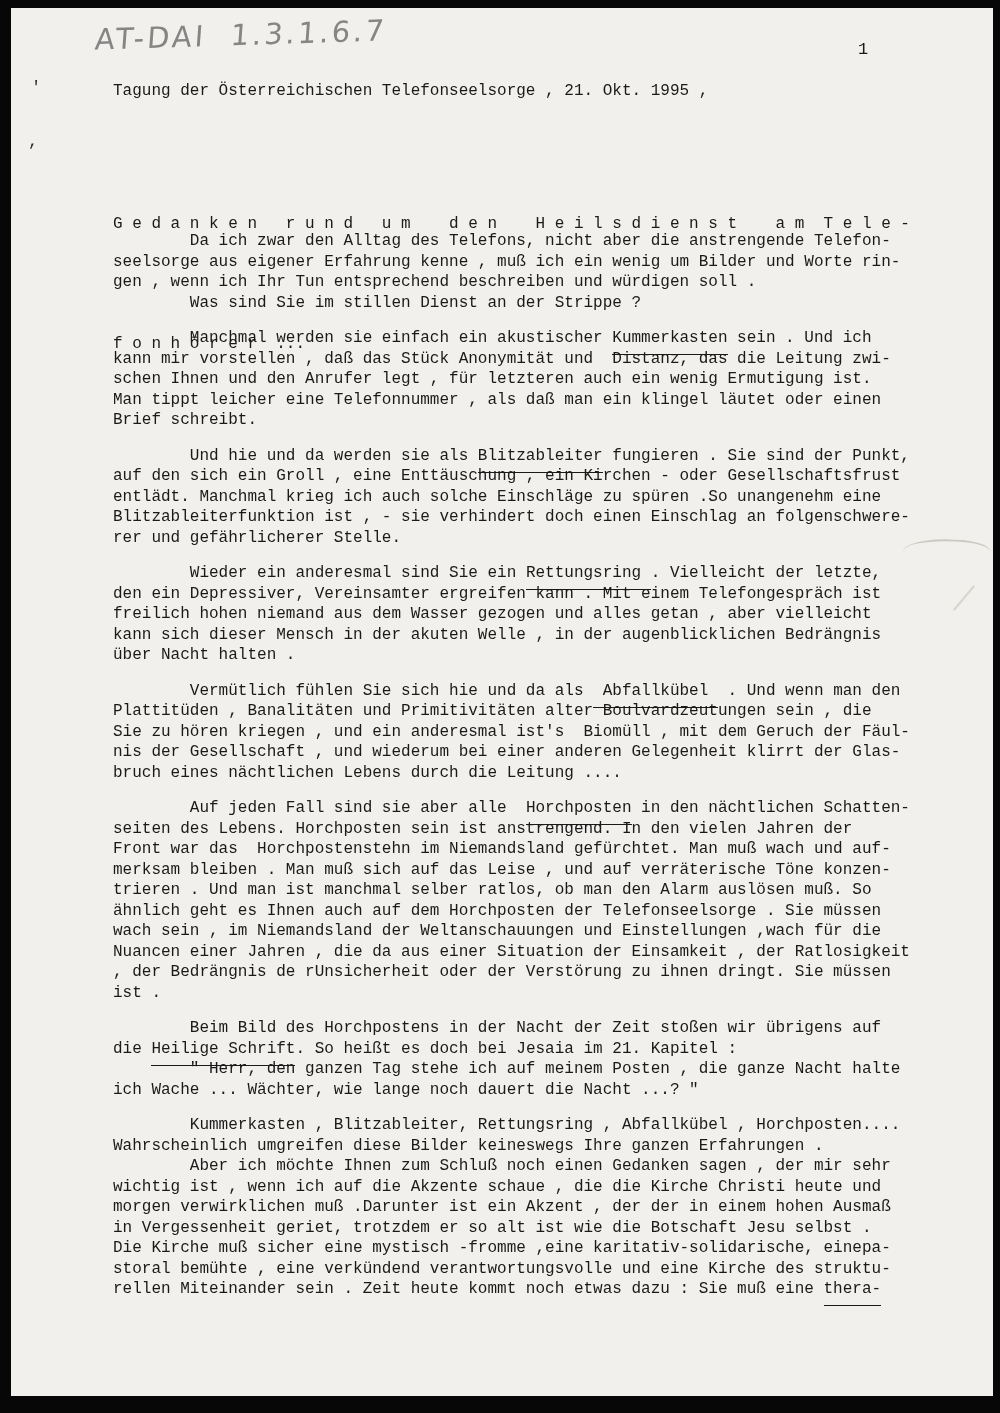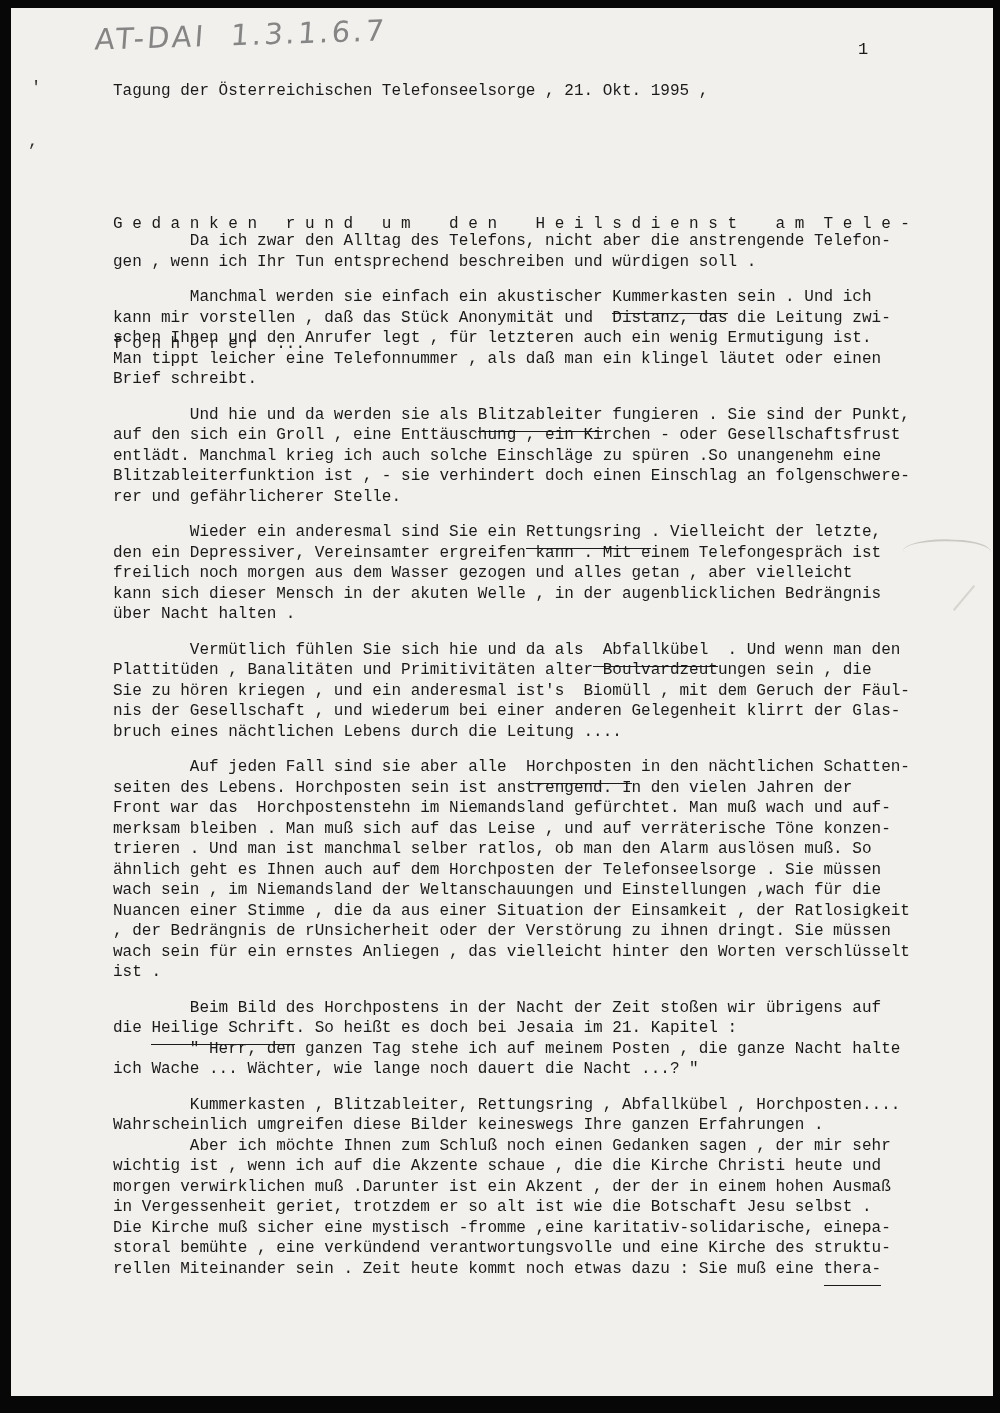--- a/index.html
+++ b/index.html
@@ -68,61 +68,62 @@
   <div class="mono title">Tagung der Österreichischen Telefonseelsorge , 21. Okt. 1995 ,</div>
 
   <div class="mono heading">
     <div>G e d a n k e n   r u n d   u m    d e n    H e i l s d i e n s t    a m  T e l e -</div>
     <div>f o n h ö r e r  ...</div>
   </div>
 
   <div class="mono docbody">
       <div class="para">
         <div class="line"><span>        Da ich zwar den Alltag des Telefons, nicht aber die anstrengende Telefon-</span></div>
+        <div class="line"><span>seelsorge aus eigener Erfahrung kenne , muß ich ein wenig um Bilder und Worte rin-</span></div>
         <div class="line"><span>gen , wenn ich Ihr Tun entsprechend beschreiben und würdigen soll .</span></div>
+        <div class="line"><span>        Was sind Sie im stillen Dienst an der Strippe ?</span></div>
       </div>
       <div class="para">
         <div class="line"><span>        Manchmal werden sie einfach ein akustischer </span><span class="u">Kummerkasten</span><span> sein . Und ich</span></div>
         <div class="line"><span>kann mir vorstellen , daß das Stück Anonymität und  Distanz, das die Leitung zwi-</span></div>
         <div class="line"><span>schen Ihnen und den Anrufer legt , für letzteren auch ein wenig Ermutigung ist.</span></div>
         <div class="line"><span>Man tippt leicher eine Telefonnummer , als daß man ein klingel läutet oder einen</span></div>
         <div class="line"><span>Brief schreibt.</span></div>
       </div>
       <div class="para">
         <div class="line"><span>        Und hie und da werden sie als </span><span class="u">Blitzableiter</span><span> fungieren . Sie sind der Punkt,</span></div>
         <div class="line"><span>auf den sich ein Groll , eine Enttäuschung , ein Kirchen - oder Gesellschaftsfrust</span></div>
         <div class="line"><span>entlädt. Manchmal krieg ich auch solche Einschläge zu spüren .So unangenehm eine</span></div>
         <div class="line"><span>Blitzableiterfunktion ist , - sie verhindert doch einen Einschlag an folgenschwere-</span></div>
         <div class="line"><span>rer und gefährlicherer Stelle.</span></div>
       </div>
       <div class="para">
         <div class="line"><span>        Wieder ein anderesmal sind Sie ein </span><span class="u">Rettungsring </span><span>. Vielleicht der letzte,</span></div>
         <div class="line"><span>den ein Depressiver, Vereinsamter ergreifen kann . Mit einem Telefongespräch ist</span></div>
-        <div class="line"><span>freilich noch morgen aus dem Wasser gezogen und alles getan , aber vielleicht</span></div>
+        <div class="line"><span>freilich hohen niemand aus dem Wasser gezogen und alles getan , aber vielleicht</span></div>
         <div class="line"><span>kann sich dieser Mensch in der akuten Welle , in der augenblicklichen Bedrängnis</span></div>
         <div class="line"><span>über Nacht halten .</span></div>
       </div>
       <div class="para">
         <div class="line"><span>        Vermütlich fühlen Sie sich hie und da als </span><span class="u"> Abfallkübel </span><span> . Und wenn man den</span></div>
         <div class="line"><span>Plattitüden , Banalitäten und Primitivitäten alter Boulvardzeutungen sein , die</span></div>
         <div class="line"><span>Sie zu hören kriegen , und ein anderesmal ist's  Biomüll , mit dem Geruch der Fäul-</span></div>
         <div class="line"><span>nis der Gesellschaft , und wiederum bei einer anderen Gelegenheit klirrt der Glas-</span></div>
         <div class="line"><span>bruch eines nächtlichen Lebens durch die Leitung ....</span></div>
       </div>
       <div class="para">
         <div class="line"><span>        Auf jeden Fall sind sie aber alle  </span><span class="u">Horchposten</span><span> in den nächtlichen Schatten-</span></div>
         <div class="line"><span>seiten des Lebens. Horchposten sein ist anstrengend. In den vielen Jahren der</span></div>
         <div class="line"><span>Front war das  Horchpostenstehn im Niemandsland gefürchtet. Man muß wach und auf-</span></div>
         <div class="line"><span>merksam bleiben . Man muß sich auf das Leise , und auf verräterische Töne konzen-</span></div>
         <div class="line"><span>trieren . Und man ist manchmal selber ratlos, ob man den Alarm auslösen muß. So</span></div>
         <div class="line"><span>ähnlich geht es Ihnen auch auf dem Horchposten der Telefonseelsorge . Sie müssen</span></div>
         <div class="line"><span>wach sein , im Niemandsland der Weltanschauungen und Einstellungen ,wach für die</span></div>
-        <div class="line"><span>Nuancen einer Stimme , die da aus einer Situation der Einsamkeit , der Ratlosigkeit</span></div>
+        <div class="line"><span>Nuancen einer Jahren , die da aus einer Situation der Einsamkeit , der Ratlosigkeit</span></div>
         <div class="line"><span>, der Bedrängnis de rUnsicherheit oder der Verstörung zu ihnen dringt. Sie müssen</span></div>
-        <div class="line"><span>wach sein für ein ernstes Anliegen , das vielleicht hinter den Worten verschlüsselt</span></div>
         <div class="line"><span>ist .</span></div>
       </div>
       <div class="para">
         <div class="line"><span>        Beim Bild des Horchpostens in der Nacht der Zeit stoßen wir übrigens auf</span></div>
         <div class="line"><span>die </span><span class="u">Heilige Schrift</span><span>. So heißt es doch bei Jesaia im 21. Kapitel :</span></div>
         <div class="line"><span>        " Herr, den ganzen Tag stehe ich auf meinem Posten , die ganze Nacht halte</span></div>
         <div class="line"><span>ich Wache ... Wächter, wie lange noch dauert die Nacht ...? "</span></div>
       </div>
       <div class="para">
         <div class="line"><span>        Kummerkasten , Blitzableiter, Rettungsring , Abfallkübel , Horchposten....</span></div>

